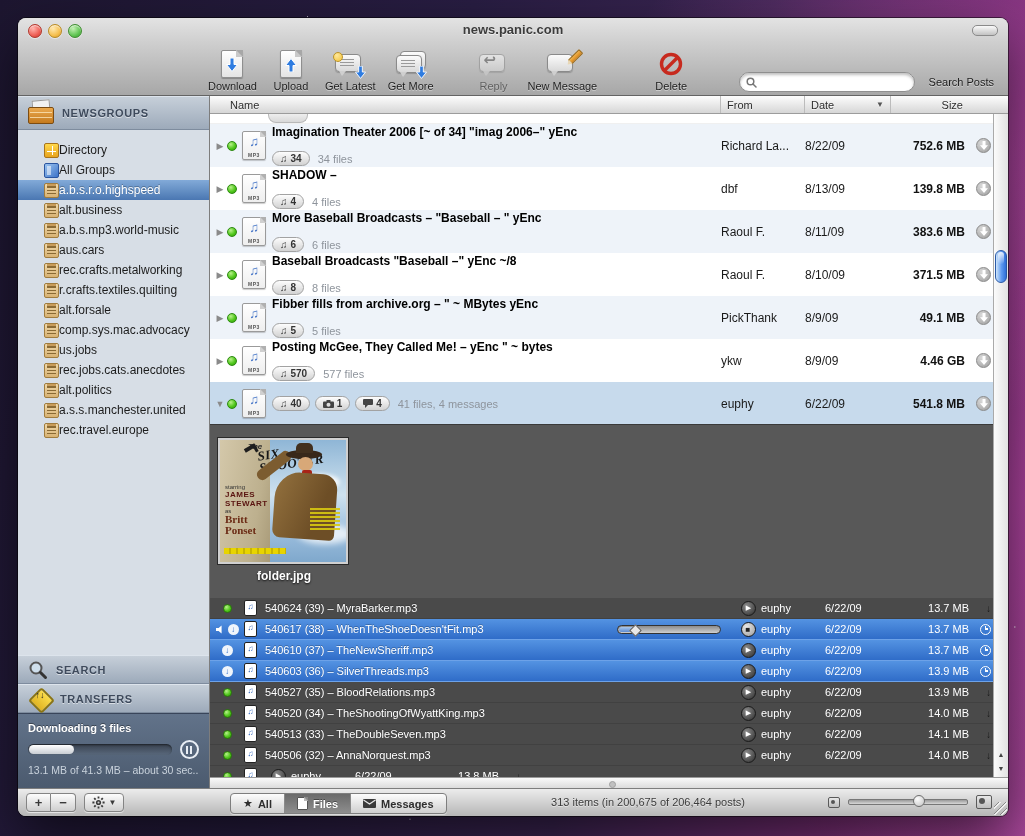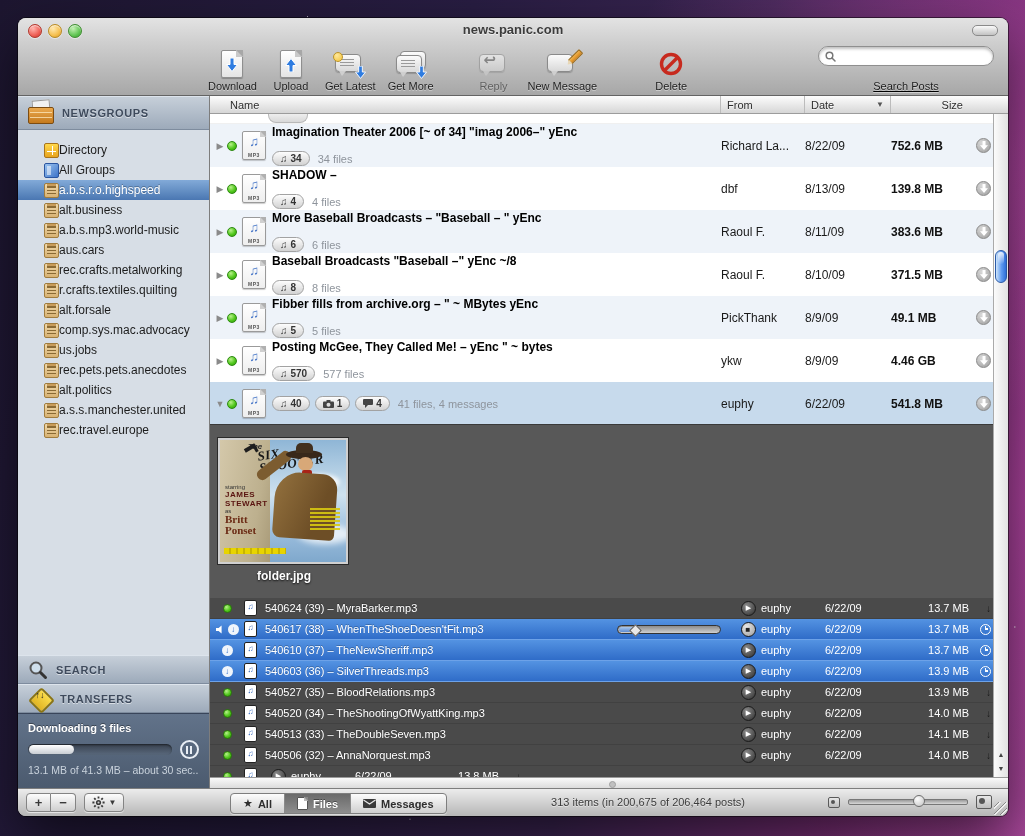--- a/index.html
+++ b/index.html
@@ -53,21 +53,21 @@
   .bub.b1{left:0;top:3px;}
   .bub.b2{left:4px;top:0px;}
   .bub.b3{left:0px;top:4px;}
   .bub .lines{position:absolute;left:4px;top:4px;width:14px;height:7px;
     background:repeating-linear-gradient(#9a9a9a 0 1px,transparent 1px 3px);}
   .ydot{position:absolute;left:-3px;top:-3px;width:8px;height:8px;border-radius:50%;background:radial-gradient(circle at 35% 30%,#ffe89a,#f2c23a);border:1px solid #bd9426;}
   .bluearr{position:absolute;right:-1px;bottom:-2px;}
   .replyarr{position:absolute;left:5px;top:0px;font-size:15px;font-weight:bold;color:#555;}
   .pencil{position:absolute;right:-2px;top:-2px;width:14px;height:4px;background:linear-gradient(#f3b24a,#d8871c);border:1px solid #9a6712;border-radius:1px;transform:rotate(-45deg);transform-origin:right top;}
   .pencil::after{content:"";position:absolute;left:-4px;top:-1px;border-top:3px solid transparent;border-bottom:3px solid transparent;border-right:4px solid #e8d8b8;}
-  .tsearch{margin-left:auto;margin-right:14px;display:flex;flex-direction:column;align-items:center;gap:14px;text-decoration:underline;}
+  .tsearch{margin-left:auto;margin-right:14px;display:flex;flex-direction:row;align-items:center;gap:14px;}
   .sfield{width:176px;height:20px;border-radius:11px;background:#fff;border:1px solid #8f8f8f;box-shadow:inset 0 2px 3px rgba(0,0,0,.25);display:flex;align-items:center;padding:0 6px;box-sizing:border-box;gap:4px;}
   .sfield input{border:none;outline:none;flex:1;font-size:11px;background:transparent;min-width:0;}
   .slabel{font-size:11px;color:#1e1e1e;text-shadow:0 1px 0 rgba(255,255,255,.45);}
   
   .content{position:absolute;left:0;top:78px;right:0;bottom:28px;background:#fff;}
   
   .sidebar{position:absolute;left:0;top:0;bottom:0;width:192px;background:#d7dee6;border-right:1px solid #7d7d7d;box-sizing:border-box;}
   .band{position:absolute;left:0;right:0;display:flex;align-items:center;gap:8px;padding-left:10px;
     background:linear-gradient(#c6cfd9,#9daaba);border-top:1px solid #dde4ec;border-bottom:1px solid #7e8c9e;box-sizing:border-box;}
   .band .bandlabel{font-size:11px;font-weight:bold;letter-spacing:.6px;color:#3e4a5c;text-shadow:0 1px 0 rgba(255,255,255,.55);}
@@ -128,21 +128,21 @@
   .micon .mnote{position:absolute;left:0;right:0;top:2px;text-align:center;font-size:13px;color:#4b79c8;}
   .micon .mlabel{position:absolute;left:0;right:0;bottom:1px;text-align:center;font-size:5px;font-weight:bold;color:#555;letter-spacing:.5px;}
   .ptext{flex:1;min-width:0;display:flex;flex-direction:column;gap:12px;}
   .ptitle{font-size:12px;font-weight:bold;color:#000;white-space:nowrap;overflow:hidden;text-overflow:ellipsis;}
   .pmeta{display:flex;align-items:center;gap:5px;}
   .pill{display:inline-flex;align-items:center;gap:3px;height:13px;padding:0 7px;border-radius:8px;background:linear-gradient(#fdfdfd,#d2d2d2);border:1px solid #a2a2a2;font-size:10px;font-weight:bold;color:#333;}
   .pill .pli{font-size:10px;color:#444;}
   .fcount{font-size:11px;color:#8e949c;margin-left:3px;}
   .pfrom{width:84px;flex:0 0 auto;font-size:12px;color:#1a1a1a;white-space:nowrap;overflow:hidden;}
   .pdate{width:86px;flex:0 0 auto;font-size:12px;color:#1a1a1a;}
-  .psize{width:74px;flex:0 0 auto;font-size:12px;font-weight:600;color:#111;}
+  .psize{width:74px;flex:0 0 auto;font-size:12px;font-weight:600;color:#111;text-align:right;}
   .pdl{width:26px;flex:0 0 auto;display:flex;justify-content:flex-end;}
   .pdl .circ{width:15px;height:15px;border-radius:50%;background:radial-gradient(circle at 35% 30%,#d8d8d8,#9e9e9e);border:1px solid #8a8a8a;display:flex;align-items:center;justify-content:center;box-sizing:border-box;}
   
   .preview{position:absolute;left:0;right:0;top:328px;height:174px;background:#585858;border-top:1px solid #3a3a3a;}
   .thumbwrap{position:absolute;left:8px;top:13px;width:132px;}
   .cover{position:relative;width:126px;height:122px;border:2px solid #d0d0d0;outline:1px solid #2a2a2a;overflow:hidden;
     background:linear-gradient(180deg,#8fb6d6 0%,#cfe2ef 45%,#9cbede 75%,#7fa8cc 100%);}
   .cover .cloud1{position:absolute;right:6px;top:34px;width:44px;height:16px;border-radius:50%;background:rgba(255,255,255,.85);filter:blur(2px);}
   .cover .cloud2{position:absolute;right:-6px;bottom:18px;width:54px;height:20px;border-radius:50%;background:rgba(255,255,255,.75);filter:blur(3px);}
   .cover .rock{position:absolute;left:0;top:0;width:50px;height:100%;background:linear-gradient(100deg,#d4c8aa,#bdb08e 70%,#a89a78);}
@@ -397,21 +397,21 @@
             <span>comp.sys.mac.advocacy</span>
           </div>
 
           <div class="sb-item">
             <span class="sbicon icon-newsgroup"></span>
             <span>us.jobs</span>
           </div>
 
           <div class="sb-item">
             <span class="sbicon icon-newsgroup"></span>
-            <span>rec.pets.pets.anecdotes</span>
+            <span>rec.jobs.cats.anecdotes</span>
           </div>
 
           <div class="sb-item">
             <span class="sbicon icon-newsgroup"></span>
             <span>alt.politics</span>
           </div>
 
           <div class="sb-item">
             <span class="sbicon icon-newsgroup"></span>
             <span>a.s.s.manchester.united</span>

